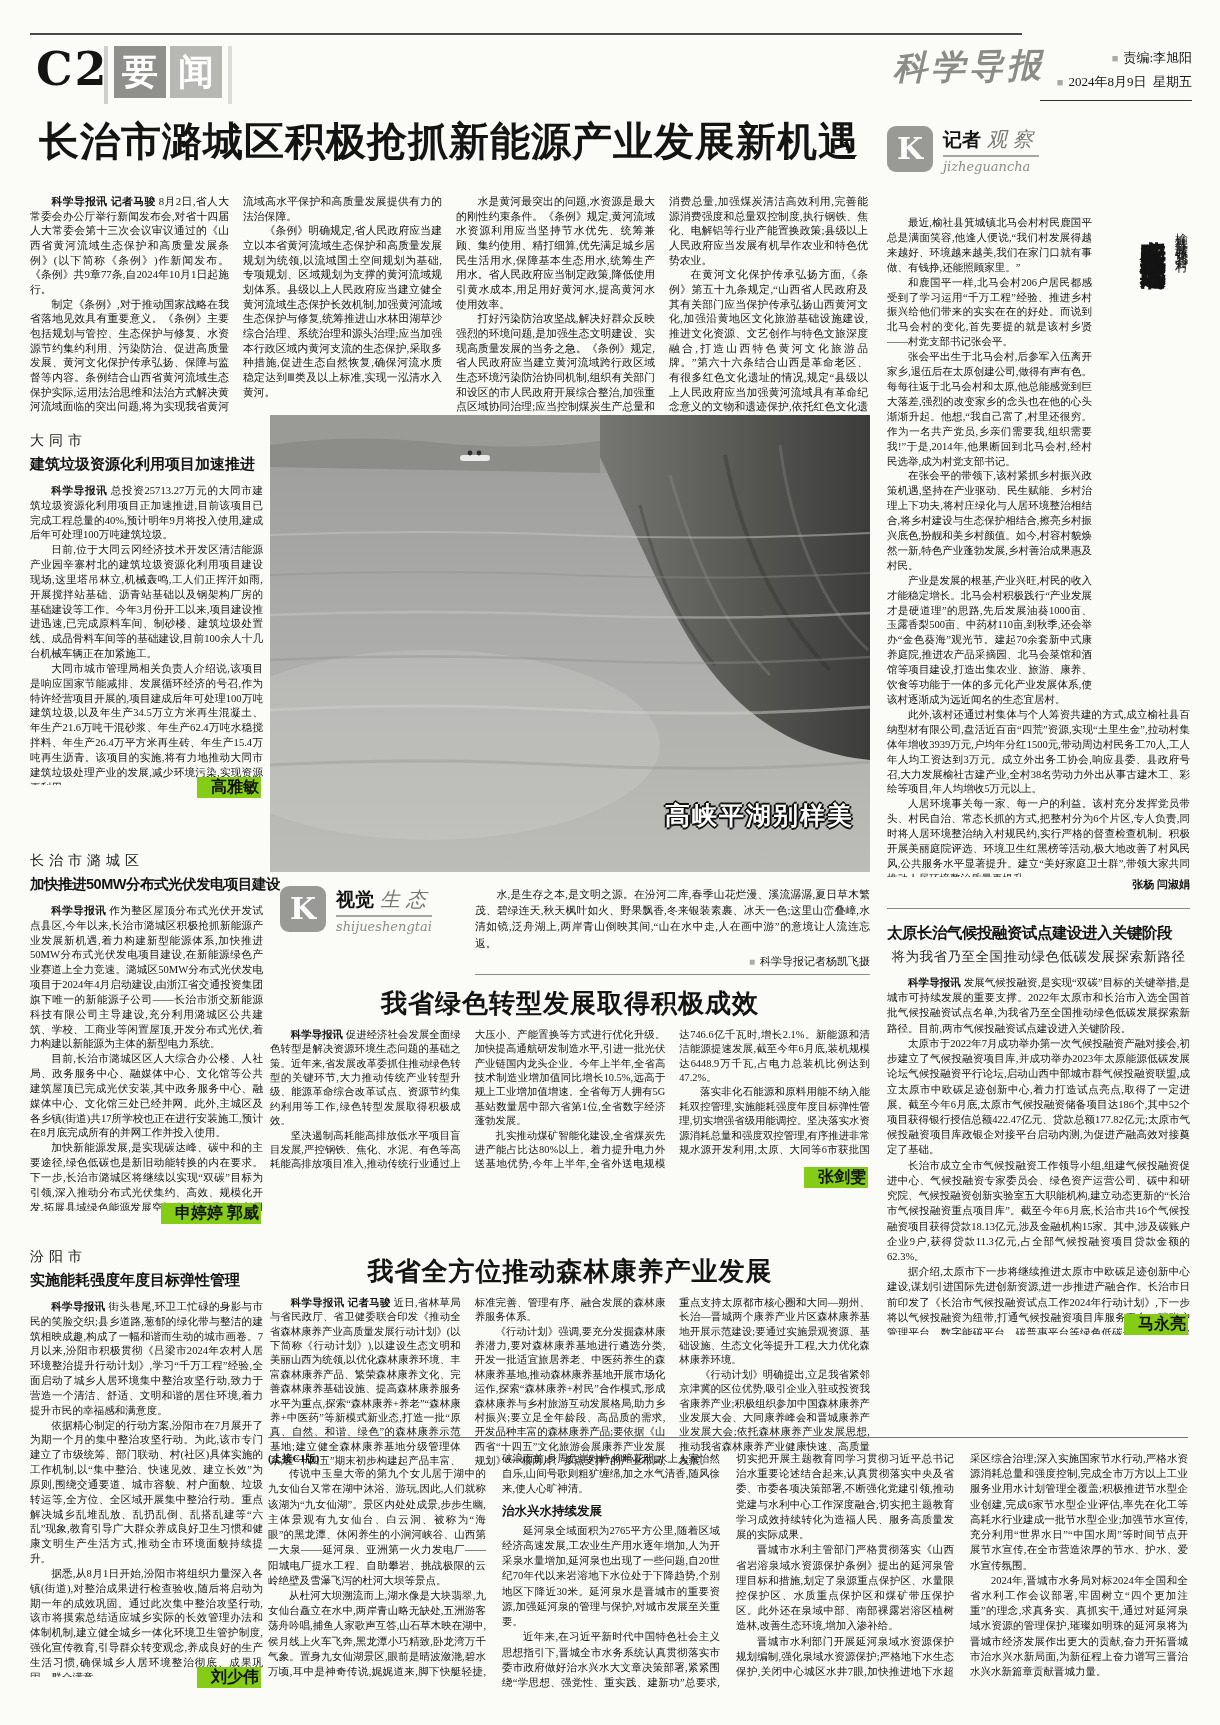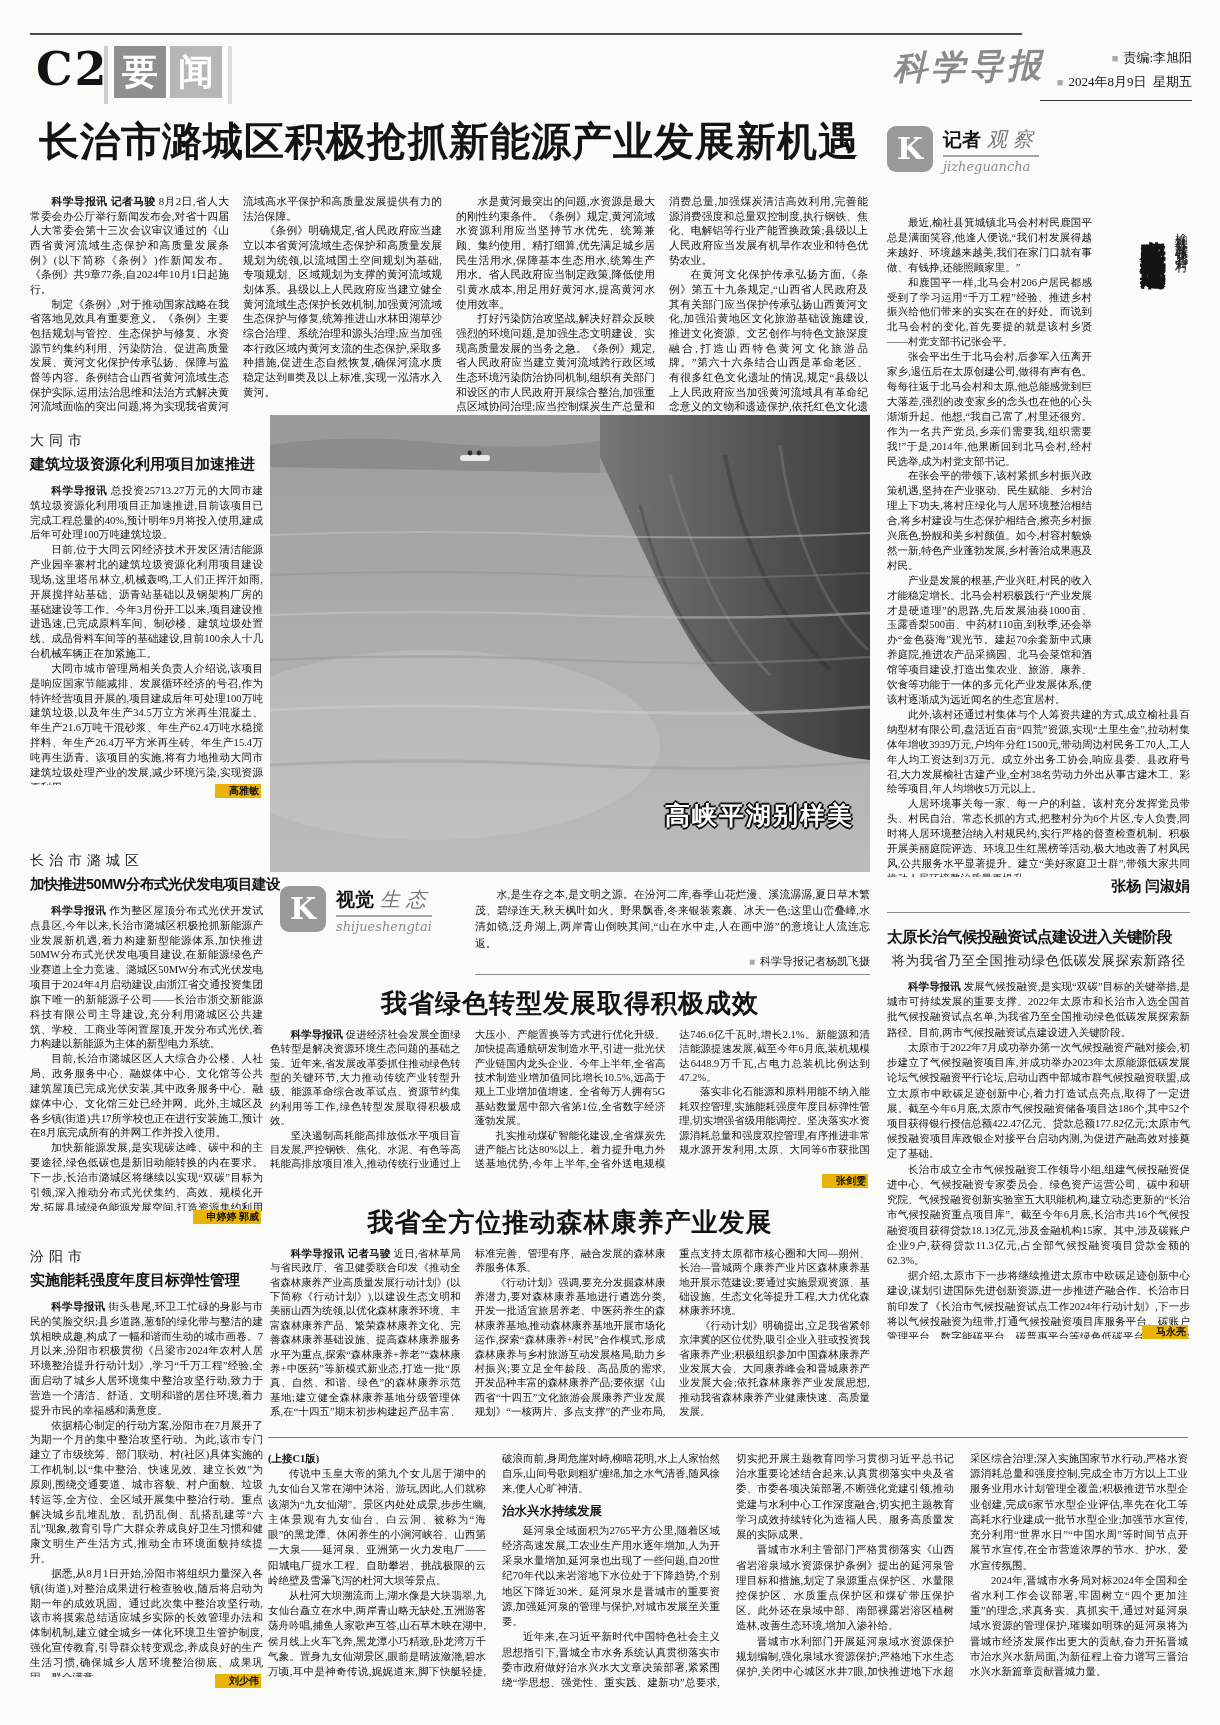--- a/index.html
+++ b/index.html
@@ -31,22 +31,22 @@
   .cols3{column-count:3;column-gap:14px;font-size:10.4px;line-height:1.38;}
   .cols4b{column-count:4;column-gap:16px;font-size:10.5px;line-height:1.45;}
   .single{font-size:10.6px;line-height:1.4;}
   
   .city-art{position:absolute;left:30px;width:233px;}
   .kicker{font-size:14px;letter-spacing:5px;color:#1a1a1a;}
   .city-headline{font-family:"Liberation Sans",sans-serif;font-weight:bold;font-size:15px;
                  margin-top:5px;white-space:nowrap;}
   .city-headline.tight{font-size:14.5px;letter-spacing:-0.5px;}
   .city-body{margin-top:9px;}
-  .byline-abs{position:absolute;right:2px;bottom:0;background:#eab308;padding:0 2px 0 14px;
-              font-weight:bold;font-size:10px;}
+  .byline-abs{position:absolute;right:2px;bottom:0;background:#84cc16;padding:0 2px 0 14px;
+              font-weight:bold;font-size:16px;}
   
   .photo{position:absolute;left:270px;top:415px;width:600px;height:457px;overflow:hidden;background:#9a9a98;}
   .photo-title{position:absolute;right:16px;bottom:40px;color:#fff;font-family:"Liberation Sans",sans-serif;
                font-weight:bold;font-size:25px;letter-spacing:2px;
                text-shadow:-2px 0 #111,2px 0 #111,0 -2px #111,0 2px #111,1px 1px #111,-1px -1px #111;}
   
   .klogo{display:flex;align-items:flex-start;}
   .kbox{width:46px;height:46px;background:#999996;border-radius:9px;color:#fff;text-align:center;
         line-height:46px;font-family:"DejaVu Serif",serif;font-weight:bold;font-size:30px;}
   .kright{margin-left:10px;}
@@ -59,21 +59,21 @@
   .caption-block{position:absolute;left:475px;top:886px;width:395px;border-bottom:1px solid #8b8b88;padding-bottom:5px;}
   .caption{font-size:10.8px;line-height:1.5;text-align:justify;text-indent:2em;margin:0;}
   .credit{text-align:right;font-size:11px;margin-top:3px;}
   .credit .bullet{font-size:10px;}
   
   .observer{position:absolute;left:887px;top:126px;width:303px;}
   .obs-body{margin-top:42px;height:676px;font-size:10.5px;line-height:1.42;}
   .vbox{float:right;width:86px;height:470px;margin:2px 0 10px 12px;writing-mode:vertical-rl;}
   .vkicker{font-size:13px;letter-spacing:3px;padding-top:4px;color:#1a1a1a;}
   .vtitle{font-family:"Liberation Sans",sans-serif;font-weight:bold;font-size:26px;letter-spacing:1px;margin-top:2px;}
-  .obs-byline{text-align:right;font-weight:bold;font-size:15px;margin-top:-15px;background:#fbfbf7;position:relative;}
+  .obs-byline{text-align:right;font-weight:bold;font-size:11px;margin-top:-15px;background:#fbfbf7;position:relative;}
   .obs-divider{height:1px;background:#8b8b88;margin:16px 0 14px;}
   .climate{position:relative;}
   .climate-headline{font-family:"Liberation Sans",sans-serif;font-weight:bold;font-size:15.5px;
                     letter-spacing:-0.5px;white-space:nowrap;}
   .climate-sub{font-size:13.5px;text-align:center;margin-top:4px;color:#2a2a2a;letter-spacing:0.5px;}
   .climate-body{margin-top:9px;height:360px;font-size:10.5px;line-height:1.45;}
   
   .bottom{position:absolute;left:268px;top:1437px;width:920px;border-top:1px solid #777;padding-top:13px;}
   .bottom-body{height:258px;}
   .jumpnote{font-weight:bold;text-indent:0 !important;}
@@ -205,21 +205,21 @@
       <p><b class="lead">科学导报讯</b> <span>促进经济社会发展全面绿色转型是解决资源环境生态问题的基础之策。近年来,省发展改革委抓住推动绿色转型的关键环节,大力推动传统产业转型升级、能源革命综合改革试点、资源节约集约利用等工作,绿色转型发展取得积极成效。</span></p>
       <div>
           <p>坚决遏制高耗能高排放低水平项目盲目发展,严控钢铁、焦化、水泥、有色等高耗能高排放项目准入,推动传统行业通过上大压小、产能置换等方式进行优化升级。加快提高通航研发制造水平,引进一批光伏产业链国内龙头企业。今年上半年,全省高技术制造业增加值同比增长10.5%,远高于规上工业增加值增速。全省每万人拥有5G基站数量居中部六省第1位,全省数字经济蓬勃发展。</p>
           <p>扎实推动煤矿智能化建设,全省煤炭先进产能占比达80%以上。着力提升电力外送基地优势,今年上半年,全省外送电规模达746.6亿千瓦时,增长2.1%。新能源和清洁能源提速发展,截至今年6月底,装机规模达6448.9万千瓦,占电力总装机比例达到47.2%。</p>
           <p>落实非化石能源和原料用能不纳入能耗双控管理,实施能耗强度年度目标弹性管理,切实增强省级用能调控。坚决落实水资源消耗总量和强度双控管理,有序推进非常规水源开发利用,太原、大同等6市获批国家再生水利用重点城市,是全国入选城市最多的4个省份之一。</p>
         </div>
     </div>
     <div class="byline-abs">张剑雯</div>
   </div>
 
-  <div class="abs" style="left:270px;top:1205px;width:600px;height:240px;">
+  <div class="abs" style="left:270px;top:1254px;width:600px;height:240px;">
     <div class="mid-headline">我省全方位推动森林康养产业发展</div>
     <div class="body cols3" style="margin-top:7px;height:196px;">
       <p><b class="lead">科学导报讯 记者马骏</b> <span>近日,省林草局与省民政厅、省卫健委联合印发《推动全省森林康养产业高质量发展行动计划》(以下简称《行动计划》),以建设生态文明和美丽山西为统领,以优化森林康养环境、丰富森林康养产品、繁荣森林康养文化、完善森林康养基础设施、提高森林康养服务水平为重点,探索“森林康养+养老”“森林康养+中医药”等新模式新业态,打造一批“原真、自然、和谐、绿色”的森林康养示范基地;建立健全森林康养基地分级管理体系,在“十四五”期末初步构建起产品丰富、标准完善、管理有序、融合发展的森林康养服务体系。</span></p>
       <div>
           <p>《行动计划》强调,要充分发掘森林康养潜力,要对森林康养基地进行遴选分类,开发一批适宜旅居养老、中医药养生的森林康养基地,推动森林康养基地开展市场化运作,探索“森林康养+村民”合作模式,形成森林康养与乡村旅游互动发展格局,助力乡村振兴;要立足全年龄段、高品质的需求,开发品种丰富的森林康养产品;要依据《山西省“十四五”文化旅游会展康养产业发展规划》“一核两片、多点支撑”的产业布局,重点支持太原都市核心圈和大同—朔州、长治—晋城两个康养产业片区森林康养基地开展示范建设;要通过实施景观资源、基础设施、生态文化等提升工程,大力优化森林康养环境。</p>
           <p>《行动计划》明确提出,立足我省紧邻京津冀的区位优势,吸引企业入驻或投资我省康养产业;积极组织参加中国森林康养产业发展大会、大同康养峰会和晋城康养产业发展大会;依托森林康养产业发展思想,推动我省森林康养产业健康快速、高质量发展。</p>
         </div>
     </div>
   </div>
 

